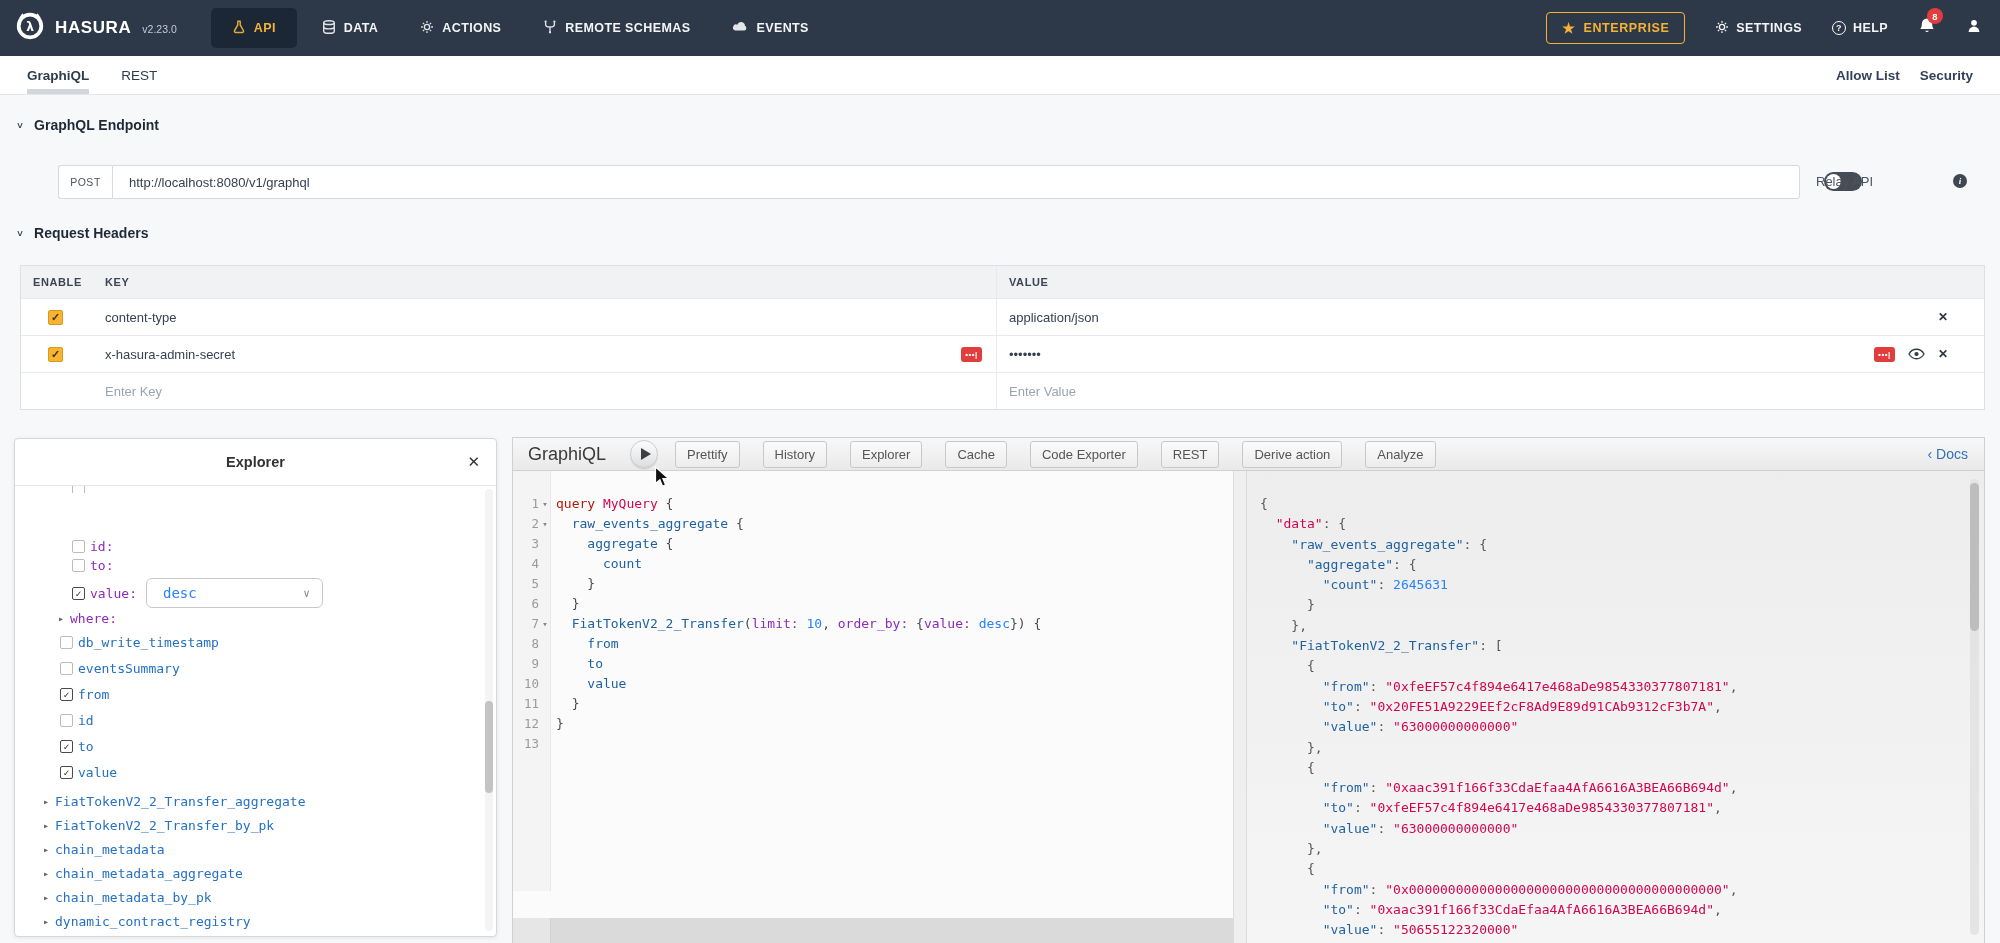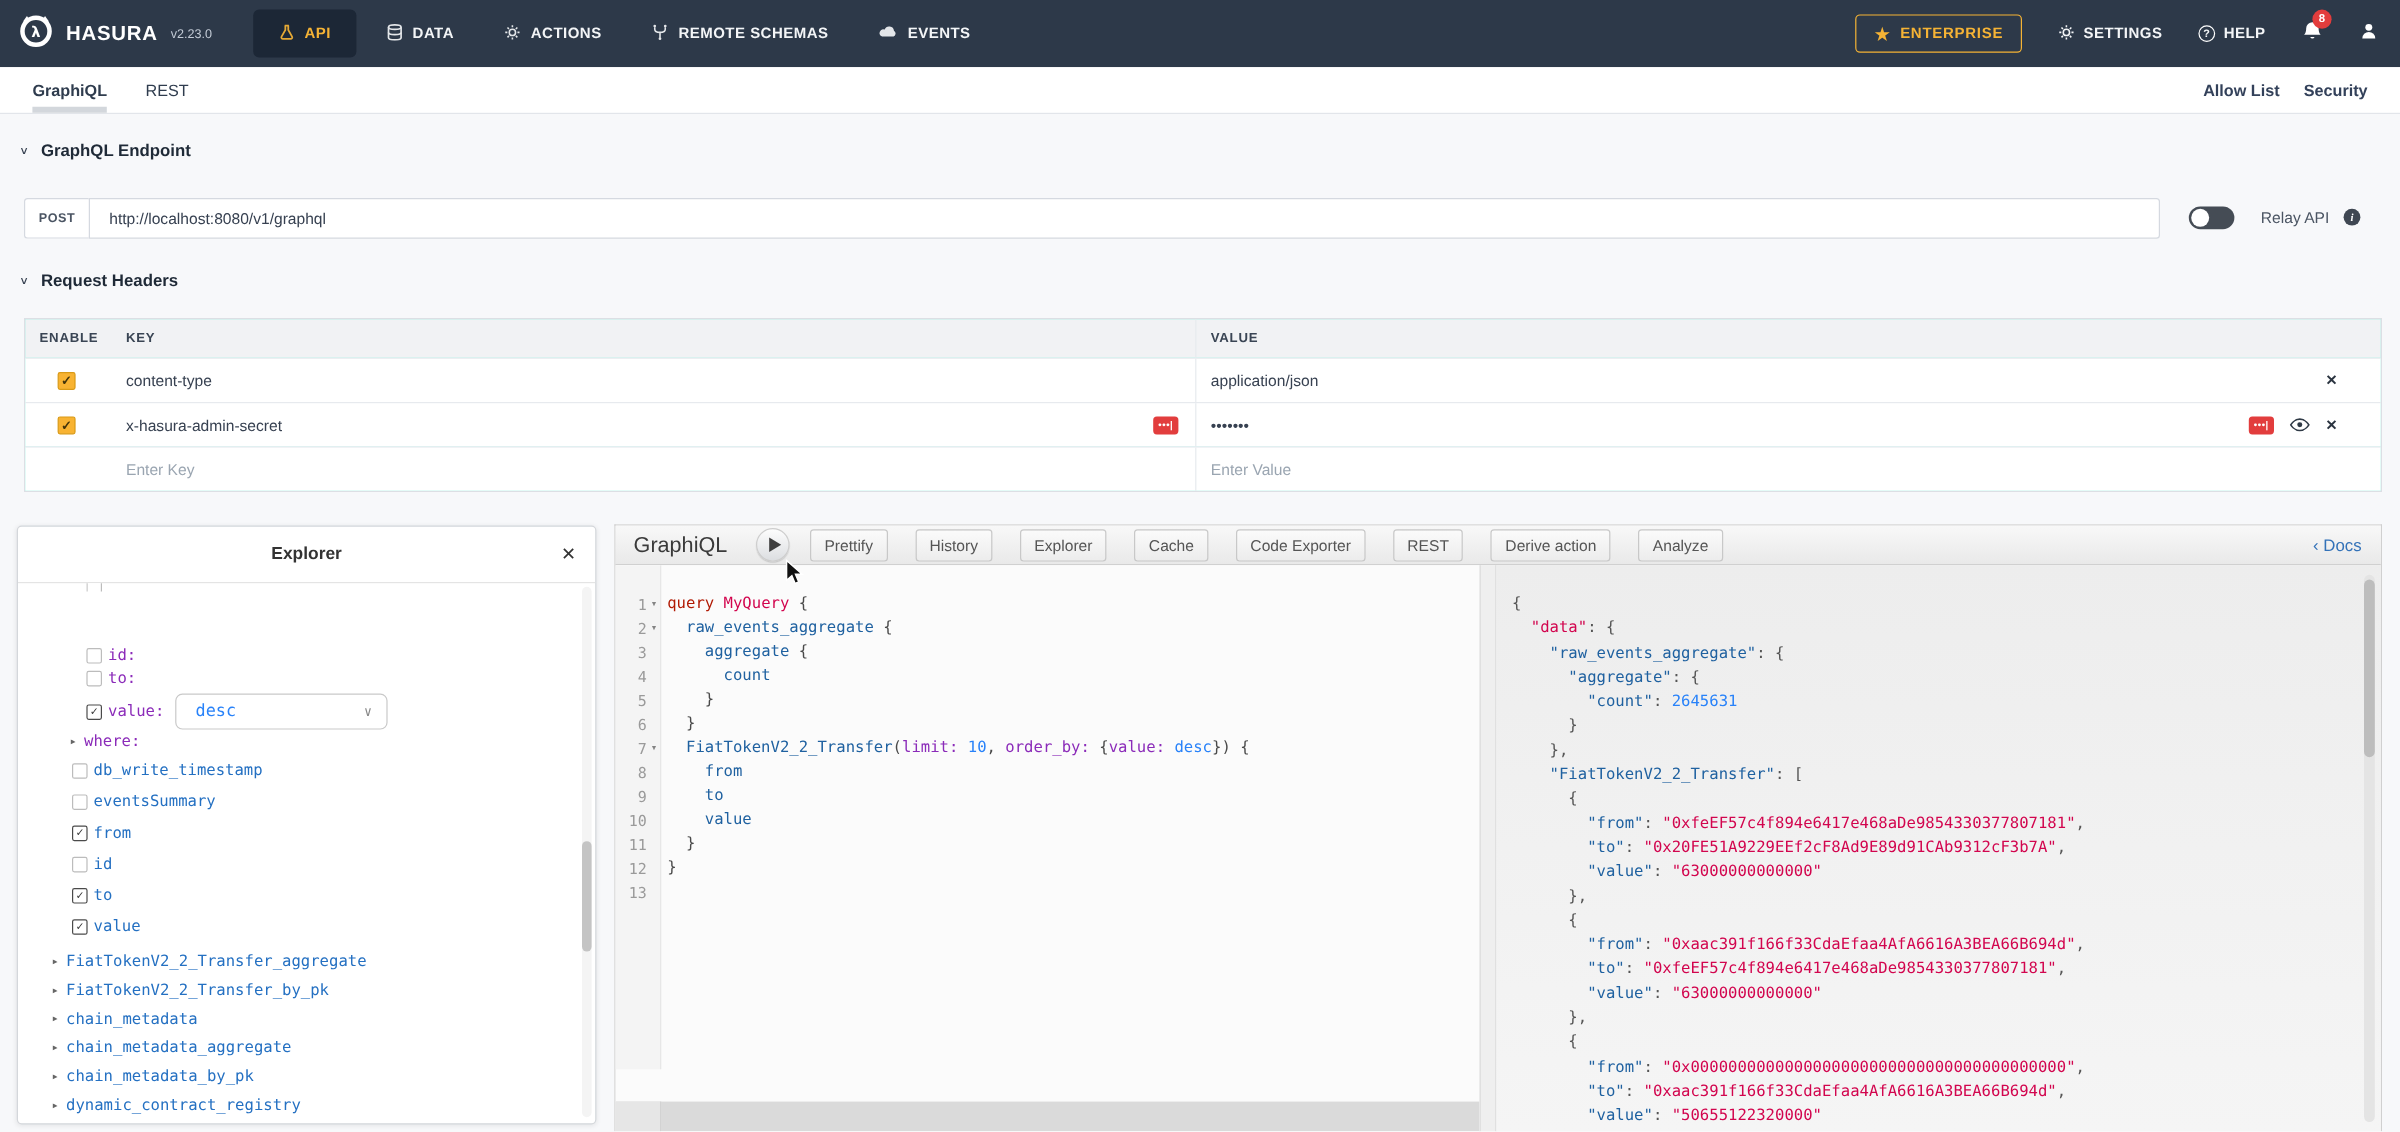--- a/index.html
+++ b/index.html
@@ -42,33 +42,33 @@
 
   
   .sec-head { position:absolute; display:flex; align-items:center; gap:10px; cursor:pointer; }
   .sec-chev { font-size:11px; color:#374151; transform:scaleY(.8); }
   .sec-title { font-size:14px; font-weight:bold; color:#1f2a37; }
 
   
   .endpoint-row { position:absolute; left:20px; top:165px; width:1780px; height:34px; display:flex; }
   .post-box { width:54px; background:#fff; border:1px solid #d5d9e0; border-right:none;
     border-radius:3px 0 0 3px; display:flex; align-items:center; justify-content:center;
-    font-size:10.5px; font-weight:bold; color:#4b5563; letter-spacing:.5px; }
+    font-size:10.5px; font-weight:normal; color:#4b5563; letter-spacing:.5px;margin-left:38px; }
   .endpoint-input { flex:1; background:#fff; border:1px solid #d5d9e0; border-radius:0 3px 3px 0;
     display:flex; align-items:center; padding-left:16px; font-size:13px; color:#374151; }
   .toggle { position:absolute; left:1824px; top:172px; width:38px; height:19px; border-radius:10px;
     background:#454c55; cursor:pointer; }
   .toggle-knob { position:absolute; left:2px; top:2px; width:15px; height:15px; border-radius:50%; background:#fff; }
-  .relay-label { position:absolute; left:1884px; top:174px; font-size:13px; color:#4b5563; }
+  .relay-label { position:absolute; left:1816px; top:174px; font-size:13px; color:#4b5563; }
   .info-icon { position:absolute; left:1953px; top:174px; width:14px; height:14px; border-radius:50%;
     background:#3f4752; color:#fff; font-size:9px; font-weight:bold; display:flex; align-items:center;
     justify-content:center; font-family:"Liberation Serif", serif; font-style:italic; }
 
   
-  .hdr-table { position:absolute; left:20px; top:265px; width:1965px; background:#5eead4;
+  .hdr-table { position:absolute; left:20px; top:265px; width:1965px; background:#a16207;
     border:1px solid #dcdfe4; }
   .ht-row { display:flex; align-items:center; height:37px; border-top:1px solid #e7eaee; background:#fff; }
   .ht-row.ht-head { height:32px; background:#f1f2f4; border-top:none; }
   .ht-c1 { width:80px; padding-left:12px; display:flex; align-items:center; }
   .ht-c2 { flex:1; padding-left:4px; display:flex; align-items:center; font-size:13px; color:#374151;text-align:center; }
   .ht-c3 { width:988px; align-self:stretch; border-left:1px solid #e7eaee; padding-left:12px;
     display:flex; align-items:center; font-size:13px; color:#374151; }
   .ht-head .ht-c2, .ht-head .ht-c3 { font-size:11px; font-weight:bold; color:#3a4554; letter-spacing:.6px; }
   .ht-head .ht-c1 { font-size:11px; font-weight:bold; color:#3a4554; letter-spacing:.6px; }
   .amber-check { width:15px; height:15px; margin-left:15px; background:#f8b332; border:1px solid #d99a17;

